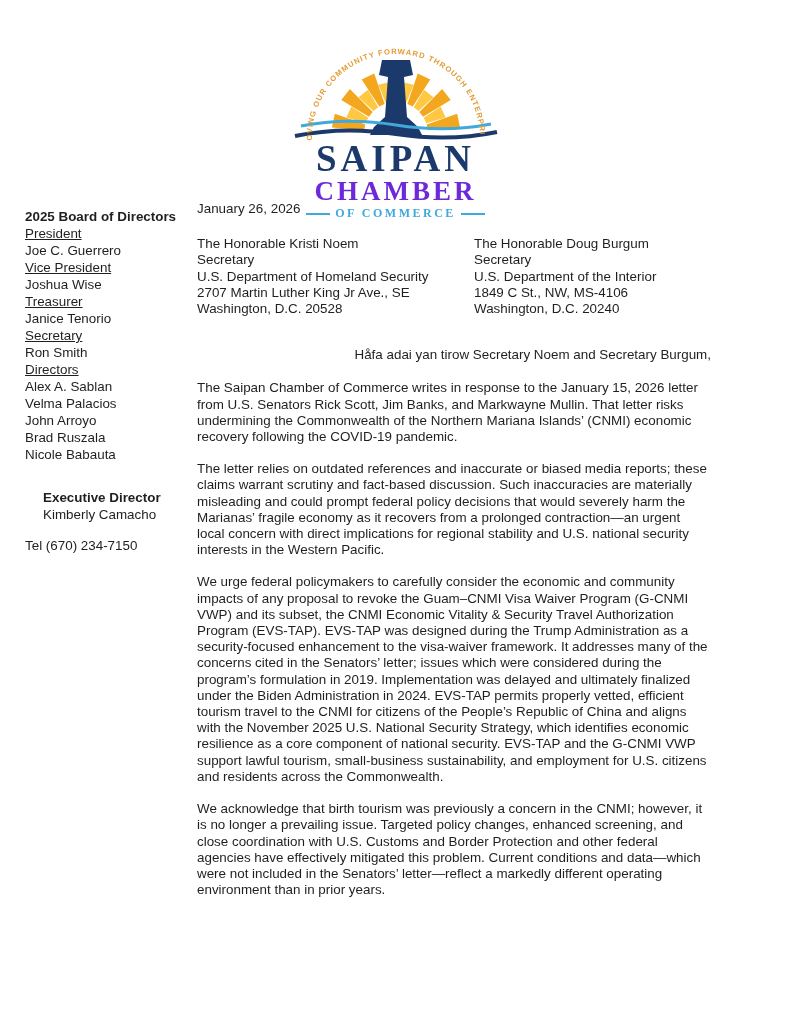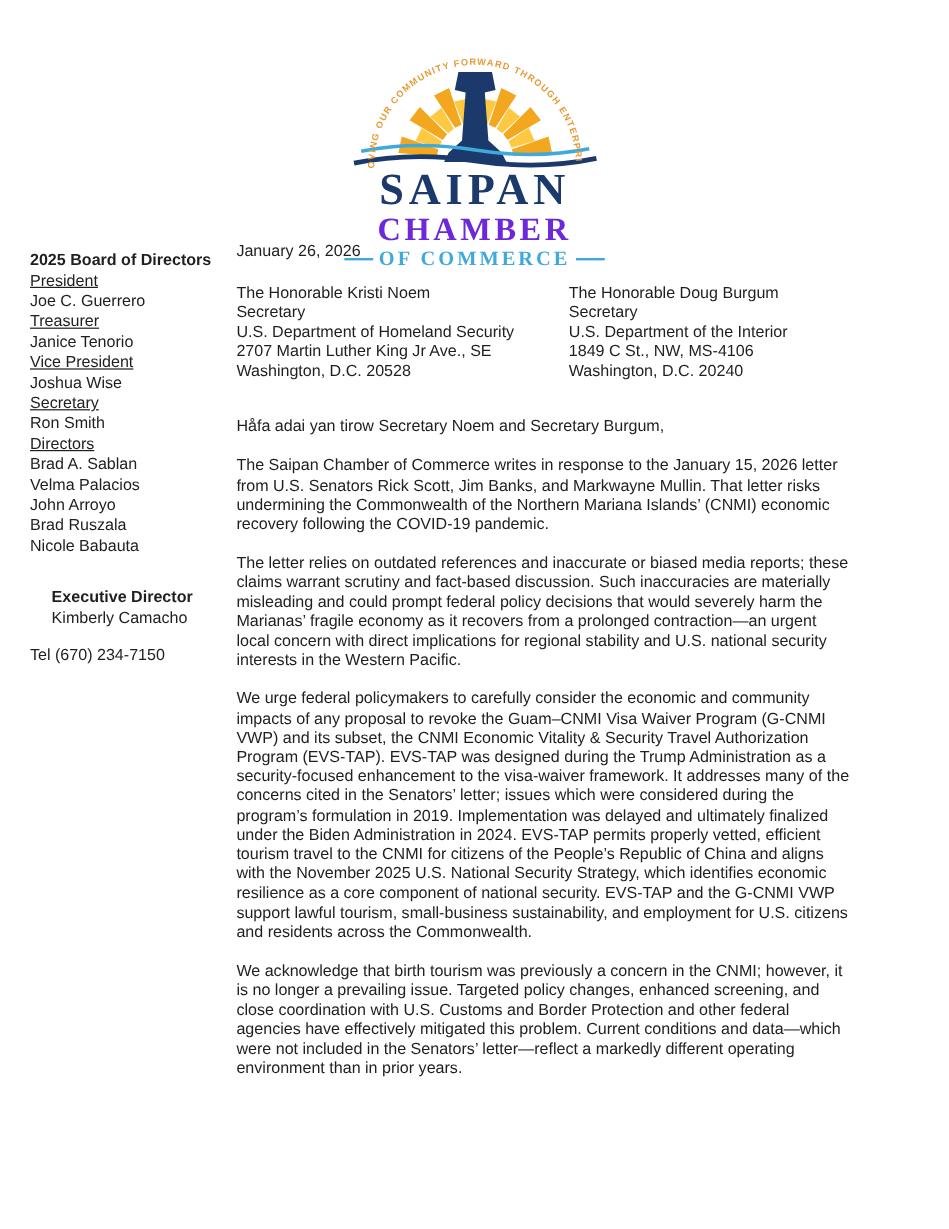--- a/index.html
+++ b/index.html
@@ -22,41 +22,41 @@
     font-family: "Liberation Serif", serif; font-weight: bold;
     font-size: 37px; letter-spacing: 4px; color: #1B3A6B; line-height: 1.0; margin-top: -6px;
   }
   .logo-chamber {
     font-family: "Liberation Serif", serif; font-weight: bold;
     font-size: 27px; letter-spacing: 3px; color: #6d28d9; line-height: 1.05;
   }
   .logo-oc {
     display: flex; align-items: center; justify-content: center; gap: 5px;
     font-family: "Liberation Serif", serif; font-weight: bold;
-    font-size: 17px; letter-spacing: 2.5px; color: #3FA9DC; margin-top: 1px;
+    font-size: 12px; letter-spacing: 2.5px; color: #3FA9DC; margin-top: 1px;
   }
   .logo-oc .rule { width: 24px; height: 2px; background: #3FA9DC; }
 
   
   .sidebar { position: absolute; left: 25px; top: 208px; width: 164px; font-size: 13.4px; line-height: 17px; }
   .sb-heading { font-weight: bold; }
   .sb-block { }
   .sb-title { text-decoration: underline; }
   .sb-exec { margin-top: 26px; margin-left: 18px; }
   .sb-exec .sb-title-bold { font-weight: bold; }
   .sb-address { margin-top: 34px; white-space: pre-wrap; }
   .sb-phone { margin-top: 14px; }
 
   
   .main { position: absolute; left: 197px; top: 201px; width: 514px; font-size: 13.4px; line-height: 16.2px; }
   .date { margin: 0 0 19px 0; }
   .recipients { display: flex; margin: 0 0 30px 0; align-items: center; }
   .recipient { width: 277px; flex: 0 0 277px; }
   .recipient + .recipient { width: 237px; flex: 1; }
-  .salutation { margin: 0 0 17px 0; }
+  .salutation { margin: 0 0 17px 0; text-align: right; }
   .para { margin: 0 0 16px 0; }
 </style>
 </head>
 <body>
 
 <div class="page">
 
   <div class="logo">
     <svg width="250" height="108" viewBox="0 0 250 108">
       <defs>
@@ -101,37 +101,37 @@
 
   <aside class="sidebar">
     <div class="sb-heading">2025 Board of Directors</div>
 
     <div class="sb-block">
       <div class="sb-title">President</div>
       <div>Joe C. Guerrero</div>
     </div>
 
     <div class="sb-block">
-      <div class="sb-title">Treasurer</div>
-      <div>Janice Tenorio</div>
+      <div class="sb-title">Vice President</div>
+      <div>Joshua Wise</div>
     </div>
 
     <div class="sb-block">
-      <div class="sb-title">Vice President</div>
-      <div>Joshua Wise</div>
+      <div class="sb-title">Treasurer</div>
+      <div>Janice Tenorio</div>
     </div>
 
     <div class="sb-block">
       <div class="sb-title">Secretary</div>
       <div>Ron Smith</div>
     </div>
 
     <div class="sb-block">
       <div class="sb-title">Directors</div>
-      <div>Brad A. Sablan</div>
+      <div>Alex A. Sablan</div>
       <div>Velma Palacios</div>
       <div>John Arroyo</div>
       <div>Brad Ruszala</div>
       <div>Nicole Babauta</div>
     </div>
 
     <div class="sb-exec">
       <div class="sb-title-bold">Executive Director</div>
       <div>Kimberly Camacho</div>
     </div>

